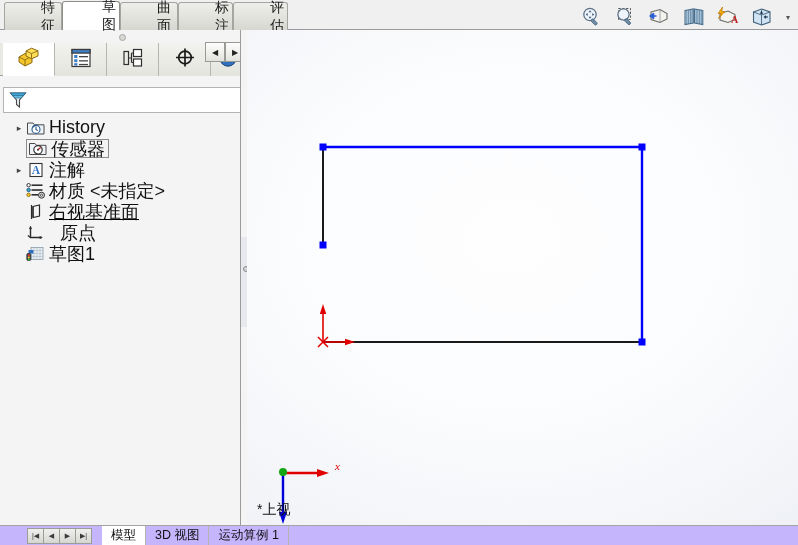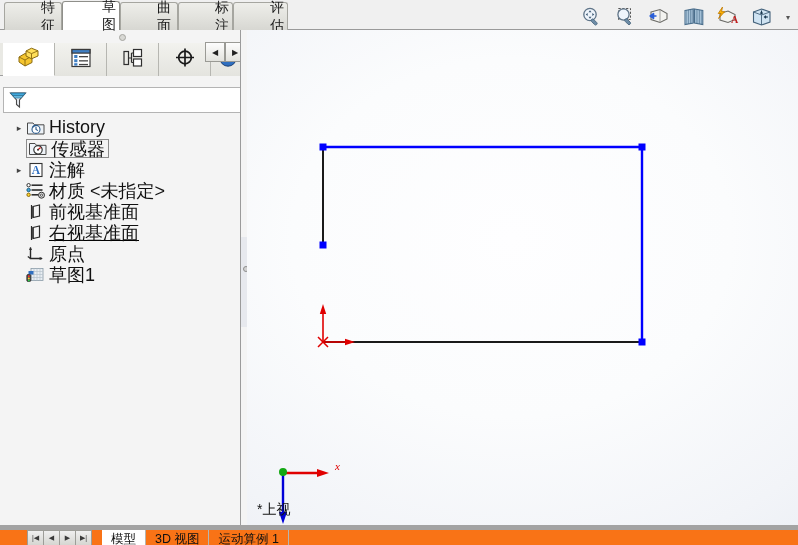--- a/index.html
+++ b/index.html
@@ -158,22 +158,22 @@
   }
   .vt-caret {
     width: 12px; height: 26px;
     display: flex; align-items: center; justify-content: center;
     font-size: 8px; color: #555; cursor: default;
   }
 
   
   .statusbar {
     position: absolute; left: 0; bottom: 0; width: 798px; height: 20px;
-    background: #f97316;
-    border-top: 5px solid #a3a3a3;
+    background: #c4b5fd;
+    border-top: 1px solid #a3a3a3;
     display: flex; align-items: stretch;
   }
   .sb-navgroup { display: flex; align-items: center; margin-left: 27px; }
   .sb-nav {
     width: 17px; height: 16px;
     background: linear-gradient(to bottom, #efefef, #d6d6d1);
     border: 1px solid #9d9d98;
     margin-right: -1px;
     display: flex; align-items: center; justify-content: center;
     font-size: 7px; color: #3a3a3a; cursor: default;
@@ -375,44 +375,34 @@
             <rect x="5.5" y="7.2" width="11" height="1.6" fill="#2f2f2f"></rect>
             <circle cx="2.6" cy="12.8" r="1.7" fill="#ffd42d" stroke="#8a6a10" stroke-width="1"></circle>
             <rect x="5.5" y="12" width="7" height="1.6" fill="#2f2f2f"></rect>
             <circle cx="15.5" cy="13.2" r="3" fill="#d8d8d8" stroke="#333" stroke-width="1"></circle>
             <circle cx="15.5" cy="13.2" r="1.1" fill="#fff" stroke="#333" stroke-width="0.8"></circle>
           </svg>
         </div>
         <div class="tlabel">材质 &lt;未指定&gt;</div>
       </div>
 
-      <div class="tree-row" style="padding-left:26px;">
+
+
+      <div class="tree-row" style="padding-left:26px;text-decoration:underline;">
         <div class="ticon">
           <svg width="20" height="18" viewBox="0 0 20 18">
             <path d="M5.5 2 L5.5 16" stroke="#2a2a2a" stroke-width="1.2"></path>
             <path d="M7 3.5 L13.5 2 L13.5 13 L7 14.5 Z" fill="none" stroke="#2a2a2a" stroke-width="1.2"></path>
             <path d="M7 3.5 L7 14.5" stroke="#2a2a2a" stroke-width="1.2"></path>
           </svg>
         </div>
-        <div class="tlabel">前视基准面</div>
-      </div>
-
-
-      <div class="tree-row" style="padding-left:26px;text-decoration:underline;">
-        <div class="ticon">
-          <svg width="20" height="18" viewBox="0 0 20 18">
-            <path d="M5.5 2 L5.5 16" stroke="#2a2a2a" stroke-width="1.2"></path>
-            <path d="M7 3.5 L13.5 2 L13.5 13 L7 14.5 Z" fill="none" stroke="#2a2a2a" stroke-width="1.2"></path>
-            <path d="M7 3.5 L7 14.5" stroke="#2a2a2a" stroke-width="1.2"></path>
-          </svg>
-        </div>
         <div class="tlabel">右视基准面</div>
       </div>
 
-      <div class="tree-row" style="padding-left:26px;">
+      <div class="tree-row" style="padding-left:26px;gap:11px;">
         <div class="ticon">
           <svg width="20" height="18" viewBox="0 0 20 18">
             <path d="M4.5 2.5 L4.5 13.5 L16 13.5" fill="none" stroke="#2a2a2a" stroke-width="1.4"></path>
             <path d="M4.5 2 L6 5 L3 5 Z" fill="#2a2a2a"></path>
             <path d="M16.8 13.5 L13.6 15 L13.6 12 Z" fill="#2a2a2a"></path>
             <path d="M1.8 11.5 L4.5 13.5" stroke="#2a2a2a" stroke-width="1.2"></path>
           </svg>
         </div>
         <div class="tlabel">原点</div>
       </div>

